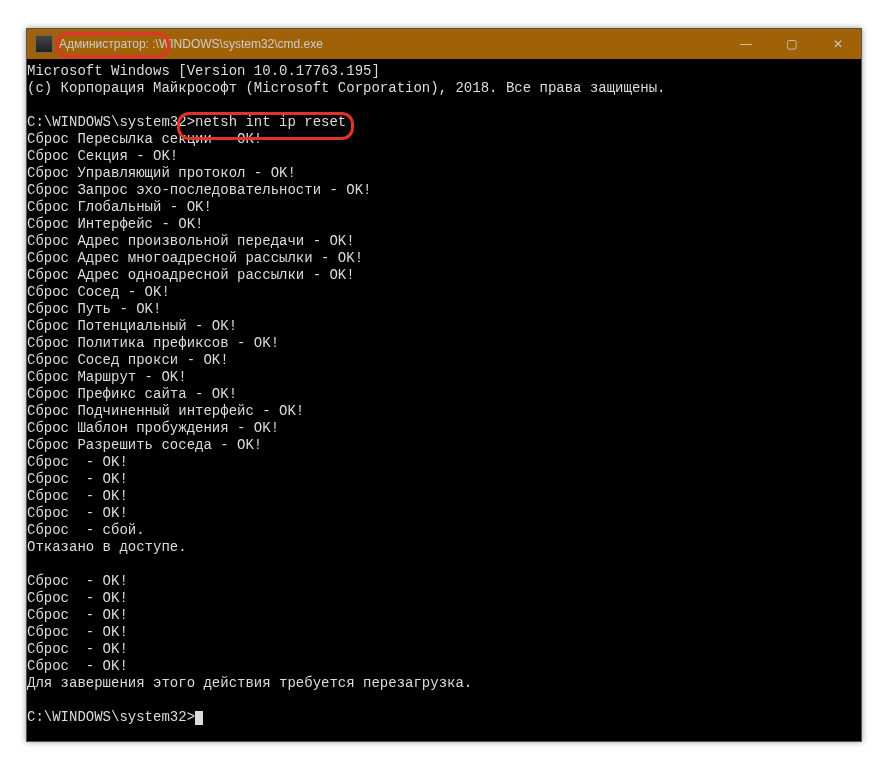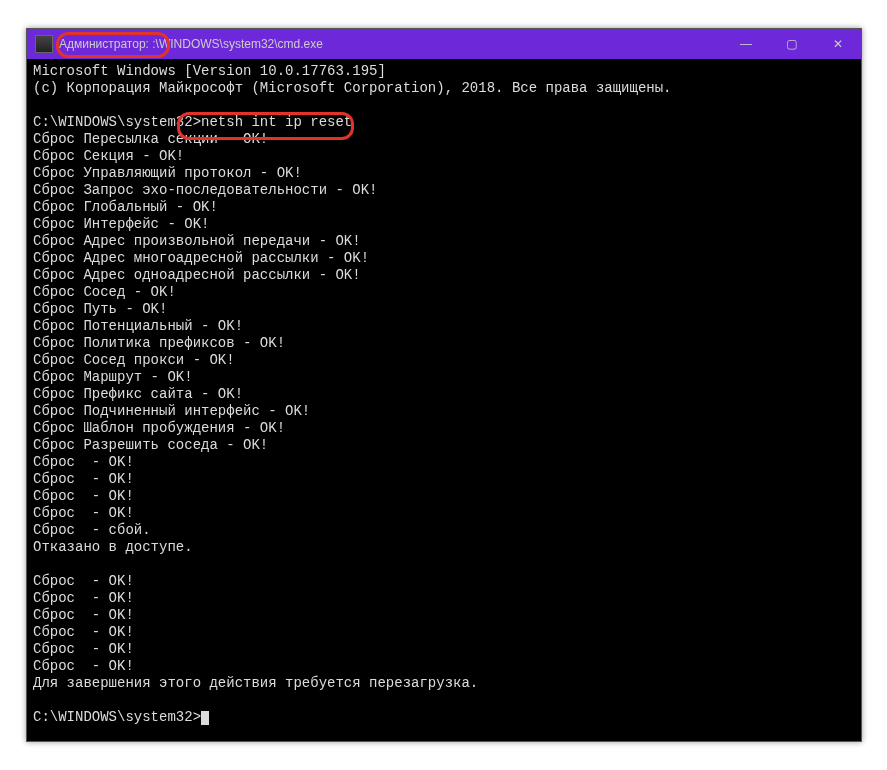--- a/index.html
+++ b/index.html
@@ -16,21 +16,21 @@
     left: 26px;
     top: 28px;
     width: 834px;
     height: 712px;
     background: #000;
     border: 1px solid #555;
     box-shadow: 0 0 6px rgba(0,0,0,0.4);
   }
   .titlebar {
     height: 30px;
-    background: #6d28d9;
+    background: #a16207;
     display: flex;
     align-items: center;
     color: #ccc;
     font-family: "Segoe UI", Tahoma, sans-serif;
     font-size: 12px;
     position: relative;
   }
   .title-icon {
     width: 16px;
     height: 16px;
@@ -67,21 +67,21 @@
   .term {
     position: absolute;
     left: 0;
     right: 0;
     top: 30px;
     bottom: 0;
     background: #000;
     color: #dcdcdc;
     font-size: 14px;
     line-height: 17px;
-    padding: 4px 6px;
+    padding: 4px 0;
     white-space: pre;
     overflow: hidden;
   }
   .hl {
     position: absolute;
     border: 3px solid #e2332a;
     border-radius: 12px;
     pointer-events: none;
   }
   .hl1 {

